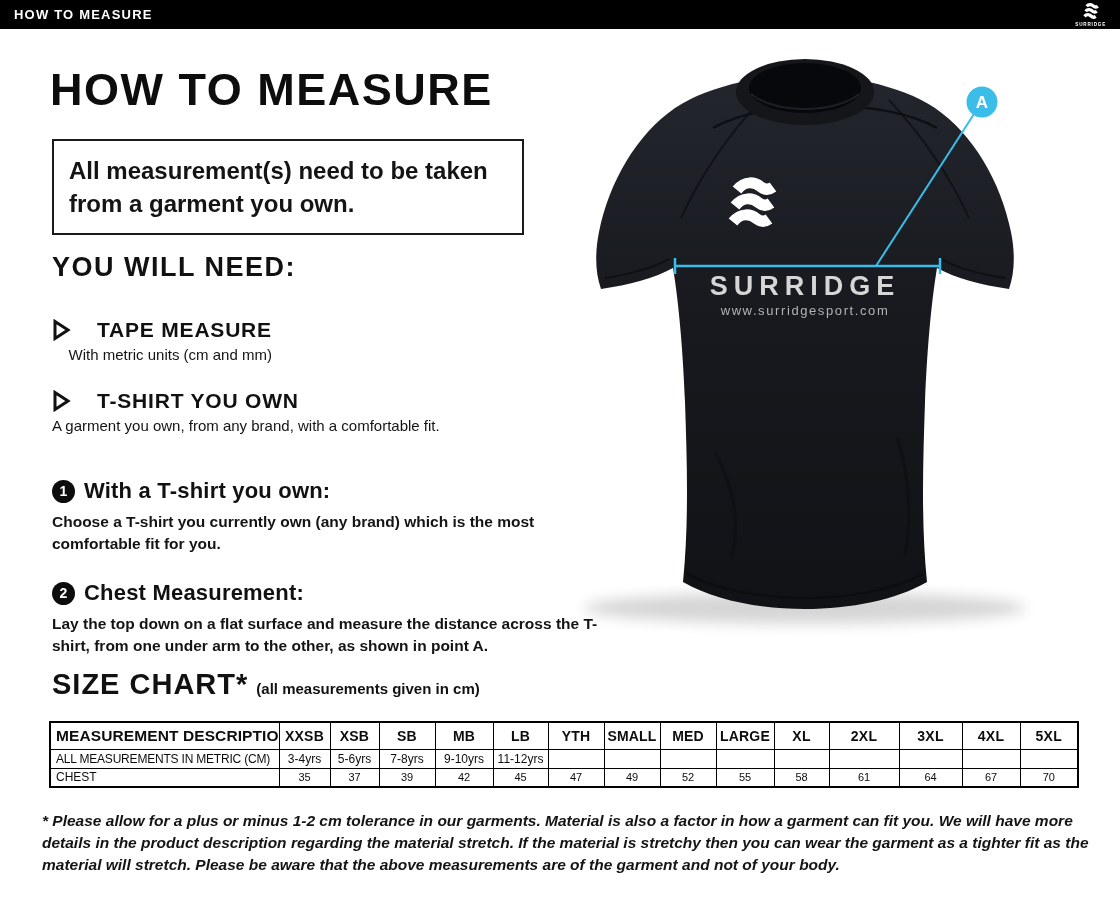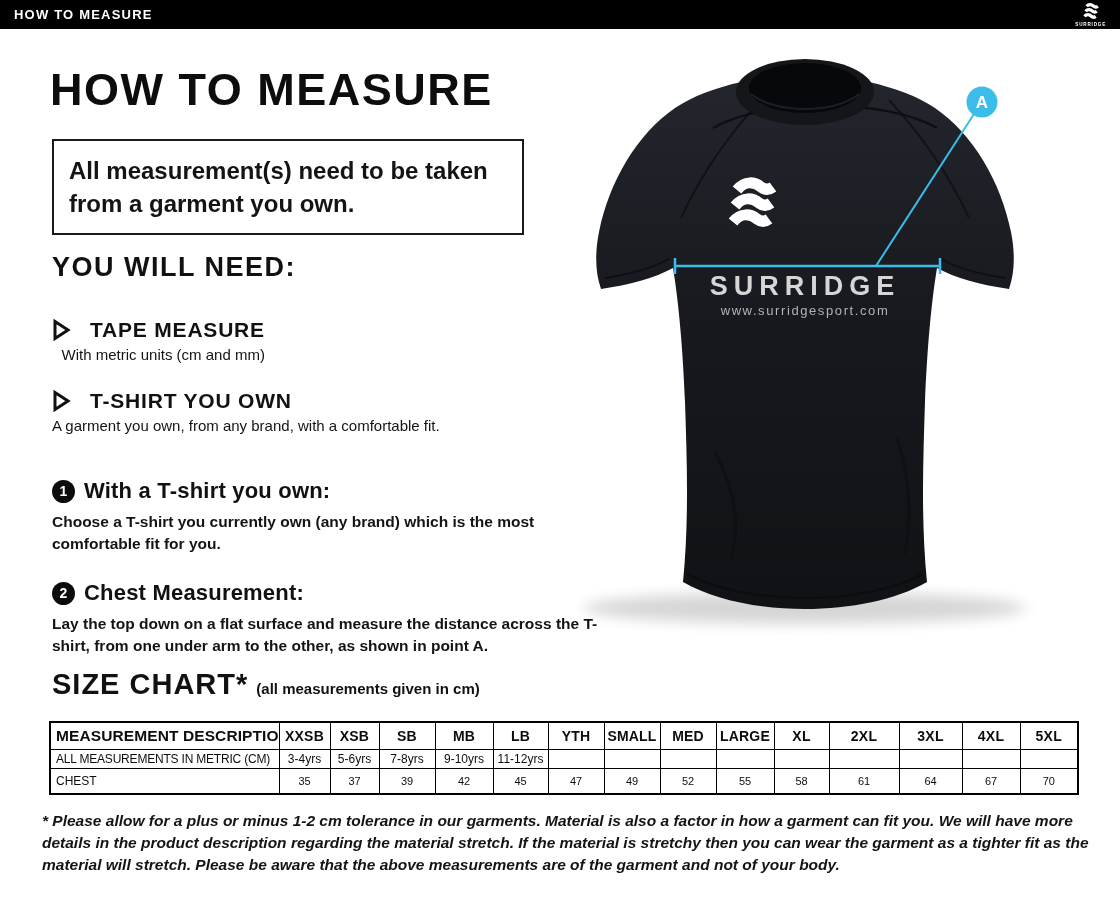--- a/index.html
+++ b/index.html
@@ -17,21 +17,21 @@
   .topbar-logo .brand-mini{ color:#fff; font-size:4.6px; font-weight:700; letter-spacing:.8px; margin-top:1px;}
   
   .h1{ position:absolute; left:50px; top:64px; font-size:45px; font-weight:800;
     letter-spacing:1.5px; color:#0d0d0d; }
   
   .note{ position:absolute; left:52px; top:139px; width:472px; border:2px solid #1a1a1a;
     padding:13px 15px; font-size:24px; font-weight:700; line-height:1.38; color:#141414; }
   
   .ywn{ position:absolute; left:52px; top:252px; font-size:27px; font-weight:800; letter-spacing:1.5px; }
   .need{ position:absolute; left:52px; }
-  .need-row{ display:flex; align-items:center; gap:19px; }
+  .need-row{ display:flex; align-items:center; gap:26px; }
   .need-label{ font-size:21px; font-weight:800; letter-spacing:.8px; }
   .need-desc{ font-size:15px; font-weight:400; margin-top:4px; color:#141414;text-align:right; }
   .need1{ top:318px; } .need2{ top:389px; }
   
   .step{ position:absolute; left:52px; width:548px; }
   .step-row{ display:flex; align-items:center; gap:9px; }
   .step-badge{ width:23px; height:23px; border-radius:50%; background:#0c0c0c; color:#fff;
     font-size:14px; font-weight:800; display:flex; align-items:center; justify-content:center; flex:0 0 23px;}
   .step-title{ font-size:22px; font-weight:800; letter-spacing:.2px; }
   .step-desc{ font-size:15.5px; font-weight:700; line-height:1.4; margin-top:7px; color:#141414;}
@@ -45,21 +45,21 @@
     border-collapse:collapse; table-layout:fixed; background:#fff; }
   .size-table th, .size-table td{ border:1.6px solid #000; text-align:center;
     white-space:nowrap; overflow:hidden; padding:0 2px; color:#0d0d0d; }
   .size-table tr.hdr{ height:27px; }
   .size-table tr.hdr th{ font-size:14px; font-weight:700; letter-spacing:.2px; }
   .size-table tr.hdr th.t-desc{ font-size:15.5px; text-align:left; padding-left:5px; letter-spacing:.1px;}
   .size-table tr.r2{ height:19px; }
   .size-table tr.r2 td{ font-size:12px; }
   .size-table tr.r2 td.t-desc{ font-weight:400; font-size:12px; text-align:left; padding-left:5px;
     font-stretch:condensed; letter-spacing:-0.2px; }
-  .size-table tr.r3{ height:26px; }
+  .size-table tr.r3{ height:19px; }
   .size-table tr.r3 td{ font-size:11px; }
   .size-table tr.r3 td.t-desc{ text-align:left; padding-left:5px; font-size:12px; }
   .size-table { border:2px solid #000; }
   
   .disclaimer{ position:absolute; left:42px; top:810px; width:1048px;
     font-size:15.5px; font-weight:700; font-style:italic; line-height:1.42; color:#141414; }
   
   .shirt-wrap{ position:absolute; left:565px; top:42px; width:520px; height:595px; }
 </style>
 </head>

